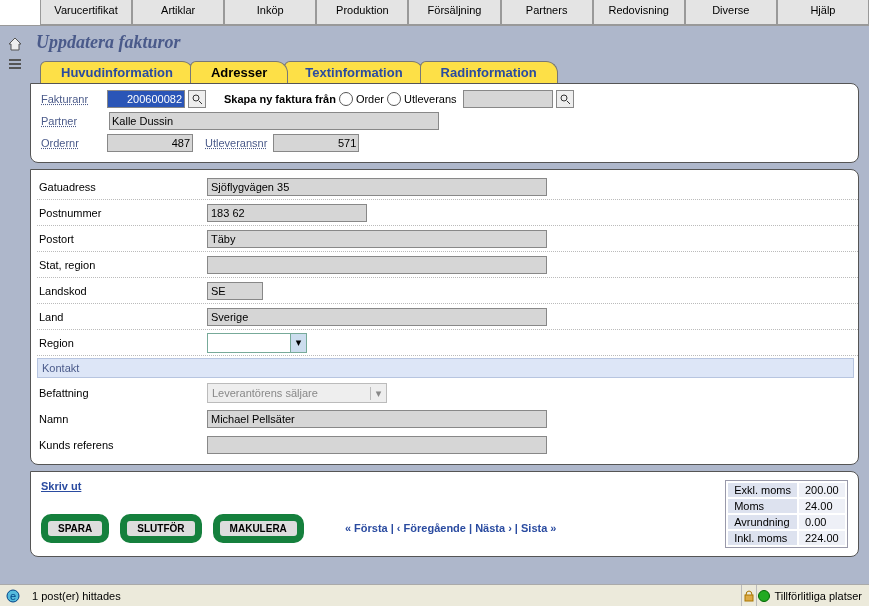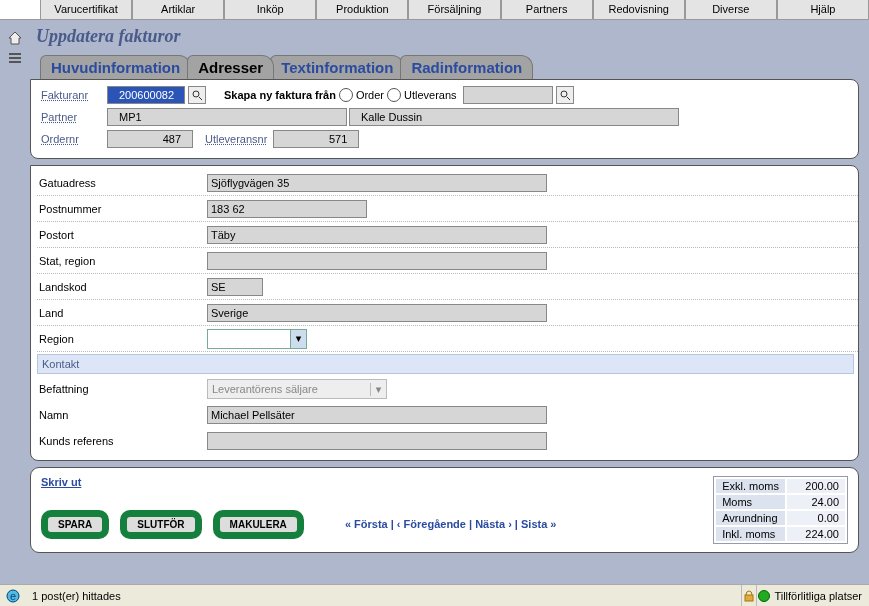--- a/index.html
+++ b/index.html
@@ -1,63 +1,63 @@
 <!DOCTYPE html>
 <html><head>
 <meta charset="utf-8">
 <style>
 * { box-sizing: border-box; margin: 0; padding: 0; font-family: Verdana, Tahoma, sans-serif; font-size: 11px; }
 body { background: #aeb7cb; width: 869px; height: 606px; overflow: hidden; }
 
-.topnav { background: #fff; border-bottom: 1px solid #999; height: 20px; display: flex; padding-left: 40px; align-items: center; }
+.topnav { background: #fff; border-bottom: 1px solid #999; height: 26px; display: flex; padding-left: 40px; }
 .topnav-item { flex: 1; text-align: center; line-height: 20px; border: 1px solid #999; border-top: none; background: #e4e4e4; cursor: pointer; font-size: 11px; }
 
 .body-wrap { display: flex; height: 562px; }
 .leftcol { width: 30px; background: #aeb7cb; padding-top: 6px; text-align: center; }
 .leftcol svg { display: block; margin: 4px auto; }
 
 .main { flex: 1; padding: 4px 10px 0 0; }
 .page-title { color: #4a5a8a; font-size: 18px; font-style: italic; font-weight: bold; margin: 2px 0 8px 6px; font-family: Georgia, serif; }
 
 .tabbar { display: flex; margin-left: 10px; }
-.tab { position: relative; padding: 3px 10px; background: #a3a3a3; border: 1px solid #777; border-bottom: none; border-radius: 6px 12px 0 0; margin-right: -4px; font-weight: bold; color: #2a4ba0; cursor: pointer; font-size: 15px; }
+.tab { position: relative; padding: 3px 20px; background: #fde047; border: 1px solid #777; border-bottom: none; border-radius: 6px 12px 0 0; margin-right: -4px; font-weight: bold; color: #2a4ba0; cursor: pointer; font-size: 13px; }
 .tab.active { color: #000; z-index: 2; }
 
 .panel { background: #fff; border: 1px solid #555; border-radius: 0 8px 8px 8px; margin-bottom: 6px; }
 
 .head-panel { padding: 6px 10px; }
 .hrow { display: flex; align-items: center; margin-bottom: 4px; }
 .hlabel { color: #4a5a8a; text-decoration: underline dotted; width: 66px; }
-.field { background: #d6d6d6; border: 1px solid #888; height: 18px; line-height: 16px; padding: 0 11px; font-size: 11px; }
+.field { background: #d6d6d6; border: 1px solid #888; height: 18px; line-height: 16px; padding: 0 2px; font-size: 11px; }
 .field.sel { background: #2a55b7; color: #fff; }
 .lookup { width: 18px; height: 18px; border: 1px solid #888; background: #eee; display: inline-flex; align-items: center; justify-content: center; margin-left: 3px; cursor: pointer; }
 .radio { width: 14px; height: 14px; border-radius: 50%; border: 1px solid #555; background: #fff; display: inline-block; margin: 0 3px; vertical-align: middle; }
 
 .scroll-panel { height: 296px; overflow-y: scroll; padding: 4px 0 0 6px; }
 .frow { display: flex; align-items: center; height: 26px; border-bottom: 1px dotted #bbb; }
 .flabel { width: 170px; padding-left: 2px; }
 .ffield { background: #d6d6d6; border: 1px solid #888; height: 18px; line-height: 16px; padding: 0 3px; width: 340px; }
 .ffield.sm { width: 160px; }
 .ffield.xs { width: 56px; }
 .dd { width: 100px; height: 20px; border: 1px solid #7a9; background: #fff; display: inline-flex; }
 .dd-arrow { width: 16px; background: #cde; border-left: 1px solid #7a9; display: flex; align-items: center; justify-content: center; margin-left: auto; }
 .dd2 { width: 180px; height: 20px; border: 1px solid #bbb; background: #eee; color: #888; display: inline-flex; align-items: center; padding-left: 4px; }
 .dd2 .dd-arrow { background: #eee; border-left: 1px solid #bbb; }
 .section-hdr { background: #dde6f7; border: 1px solid #b7c5e0; height: 20px; line-height: 18px; padding-left: 4px; color: #4a5a8a; margin: 2px 4px 2px 0; }
 
-.foot-panel { padding: 8px 10px; display: flex; border-radius: 9px; }
+.foot-panel { padding: 8px 10px; display: flex; }
 .foot-left { flex: 1; }
 .foot-right { }
 .linkish { color: #2a4ba0; font-weight: bold; text-decoration: underline; cursor: pointer; }
 .link-nav { color: #2a4ba0; font-weight: bold; }
 .btn-round { display: inline-block; border: 7px solid #15803d; border-radius: 10px; padding: 2px 10px; font-weight: bold; font-size: 10px; background: #ddd; cursor: pointer; margin-right: 8px; }
 .totals { border: 1px solid #99a; }
 .totals td { padding: 1px 6px; font-size: 11px; }
 .totals .l { background: #dde2ef; text-align: left; }
-.totals .v { background: #eef0f7; text-align: right; width: 58px; }
+.totals .v { background: #eef0f7; text-align: left; width: 46px; }
 
 .statusbar { position: absolute; bottom: 0; left: 0; right: 0; height: 22px; background: #eceadb; border-top: 1px solid #aaa; display: flex; align-items: center; padding: 0 6px; }
 .statusbar .spacer { flex: 1; }
 .status-cell { border-left: 1px solid #bbb; padding: 0 1px; height: 100%; display: flex; align-items: center; gap: 4px; }
 .lock { width: 12px; height: 12px; }
 .circ-green { width: 12px; height: 12px; border-radius: 50%; background: #2a2; border: 1px solid #060; }
 
 
 .scroll-panel::-webkit-scrollbar { width: 16px; }
 .scroll-panel::-webkit-scrollbar-track { background: #e8e8e8; border-left: 1px solid #bbb; }
@@ -118,21 +118,20 @@
         <span class="field" style="width:90px;margin-left:6px;"></span>
         <span class="lookup">
             <svg width="12" height="12">
               <circle cx="5" cy="5" r="3" fill="none" stroke="#333"></circle>
               <line x1="8" y1="8" x2="11" y2="11" stroke="#333"></line>
             </svg>
           </span>
       </div>
       <div class="hrow">
         <span class="hlabel">Partner</span>
-        <span class="field" style="width:240px;">MP1</span>
         <span class="field" style="width:330px;margin-left:2px;">Kalle Dussin</span>
       </div>
       <div class="hrow">
         <span class="hlabel">Ordernr</span>
         <span class="field" style="width:86px;text-align:right;">487</span>
         <span style="margin-left:12px;text-decoration:underline dotted;color:#4a5a8a;">Utleveransnr</span>
         <span class="field" style="width:86px;text-align:right;margin-left:6px;">571</span>
       </div>
     </div>
 

